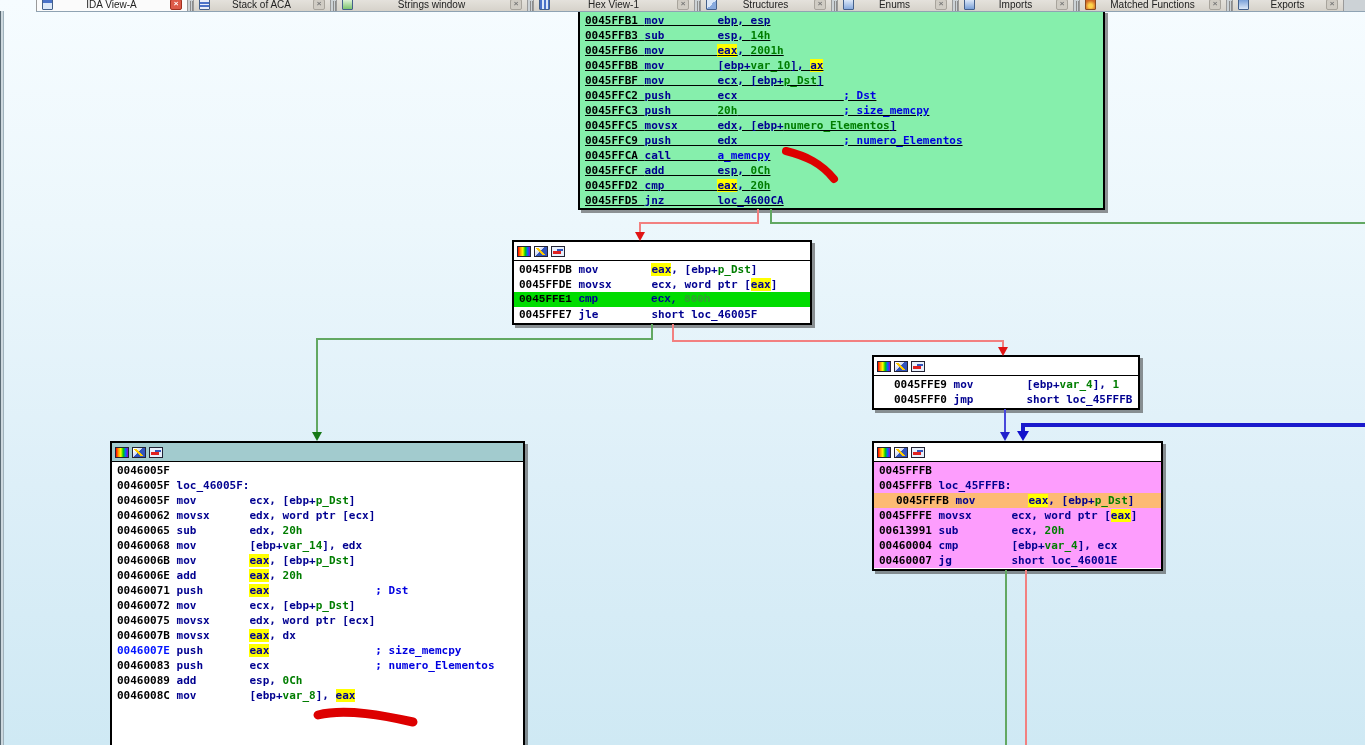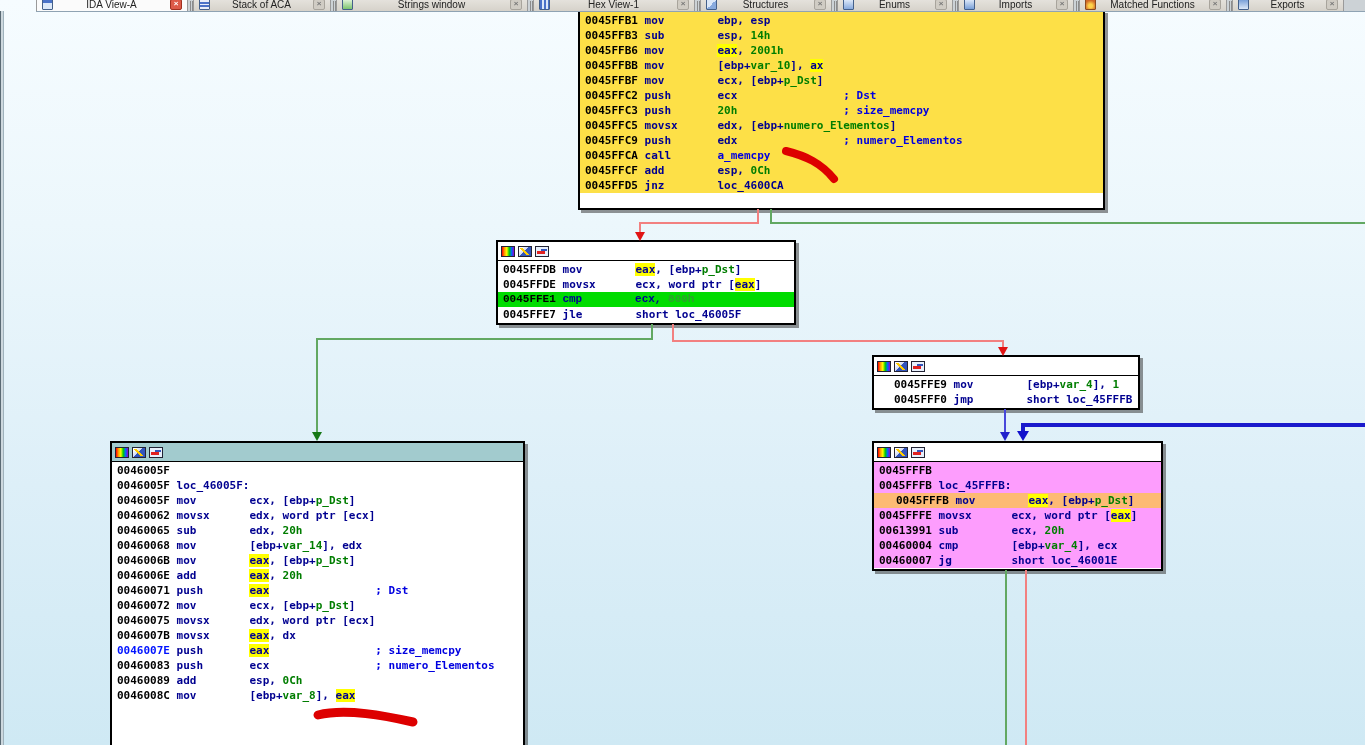--- a/index.html
+++ b/index.html
@@ -112,36 +112,37 @@
       <span class="tabsep"></span>
       <div class="tab" style="width: 112px;">
         <span class="tab-ic ic-exports"></span>
         <span class="tab-lb">Exports</span>
         <span class="tab-x">×</span>
       </div>
     </div>
   <div id="left-edge"></div>
   <div id="graph">
       <div class="node" style="left: 578px; top: 10px; width: 527px; height: 200px;">
-        <div class="nb" style="background: #fde047;">
+        <div class="nb" style="background: #86efac; text-decoration: underline;">
           <div class="cl"><span class="t-a">0045FFB1 </span><span class="t-m">mov        ebp, esp</span></div>
           <div class="cl"><span class="t-a">0045FFB3 </span><span class="t-m">sub        esp, </span><span class="t-n">14h</span></div>
           <div class="cl"><span class="t-a">0045FFB6 </span><span class="t-m">mov        </span><span class="t-y">eax</span><span class="t-m">, </span><span class="t-n">2001h</span></div>
           <div class="cl"><span class="t-a">0045FFBB </span><span class="t-m">mov        [ebp+</span><span class="t-n">var_10</span><span class="t-m">], </span><span class="t-y">ax</span></div>
           <div class="cl"><span class="t-a">0045FFBF </span><span class="t-m">mov        ecx, [ebp+</span><span class="t-n">p_Dst</span><span class="t-m">]</span></div>
           <div class="cl"><span class="t-a">0045FFC2 </span><span class="t-m">push       ecx                </span><span class="t-b">; Dst</span></div>
           <div class="cl"><span class="t-a">0045FFC3 </span><span class="t-m">push       </span><span class="t-n">20h</span><span class="t-m">                </span><span class="t-b">; size_memcpy</span></div>
           <div class="cl"><span class="t-a">0045FFC5 </span><span class="t-m">movsx      edx, [ebp+</span><span class="t-n">numero_Elementos</span><span class="t-m">]</span></div>
           <div class="cl"><span class="t-a">0045FFC9 </span><span class="t-m">push       edx                </span><span class="t-b">; numero_Elementos</span></div>
           <div class="cl"><span class="t-a">0045FFCA </span><span class="t-m">call       </span><span class="t-b">a_memcpy</span></div>
           <div class="cl"><span class="t-a">0045FFCF </span><span class="t-m">add        esp, </span><span class="t-n">0Ch</span></div>
+          <div class="cl"><span class="t-a">0045FFD2 </span><span class="t-m">cmp        </span><span class="t-y">eax</span><span class="t-m">, </span><span class="t-n">20h</span></div>
           <div class="cl"><span class="t-a">0045FFD5 </span><span class="t-m">jnz        loc_4600CA</span></div>
         </div>
       </div>
-      <div class="node" style="left: 496px; top: 240px; width: 300px; height: 85px;">
+      <div class="node" style="left: 512px; top: 240px; width: 300px; height: 85px;">
         <div class="nh">
           <span class="nh-ic ic-palette"></span>
           <span class="nh-ic ic-edit"></span>
           <span class="nh-ic ic-misc"></span>
         </div>
         <div class="nb" style="background: rgb(255, 255, 255);">
           <div class="cl"><span class="t-a">0045FFDB </span><span class="t-m">mov        </span><span class="t-y">eax</span><span class="t-m">, [ebp+</span><span class="t-n">p_Dst</span><span class="t-m">]</span></div>
           <div class="cl"><span class="t-a">0045FFDE </span><span class="t-m">movsx      ecx, word ptr [</span><span class="t-y">eax</span><span class="t-m">]</span></div>
           <div class="cl bg-green"><span class="t-a">0045FFE1 </span><span class="t-m">cmp        ecx, </span><span class="t-g">800h</span></div>
           <div class="cl"><span class="t-a">0045FFE7 </span><span class="t-m">jle        short loc_46005F</span></div>

